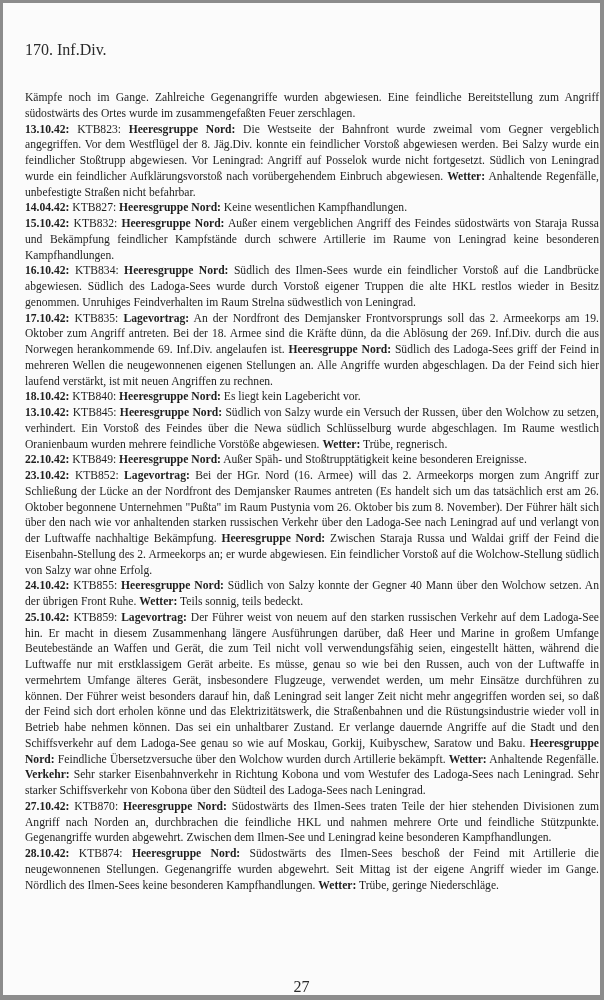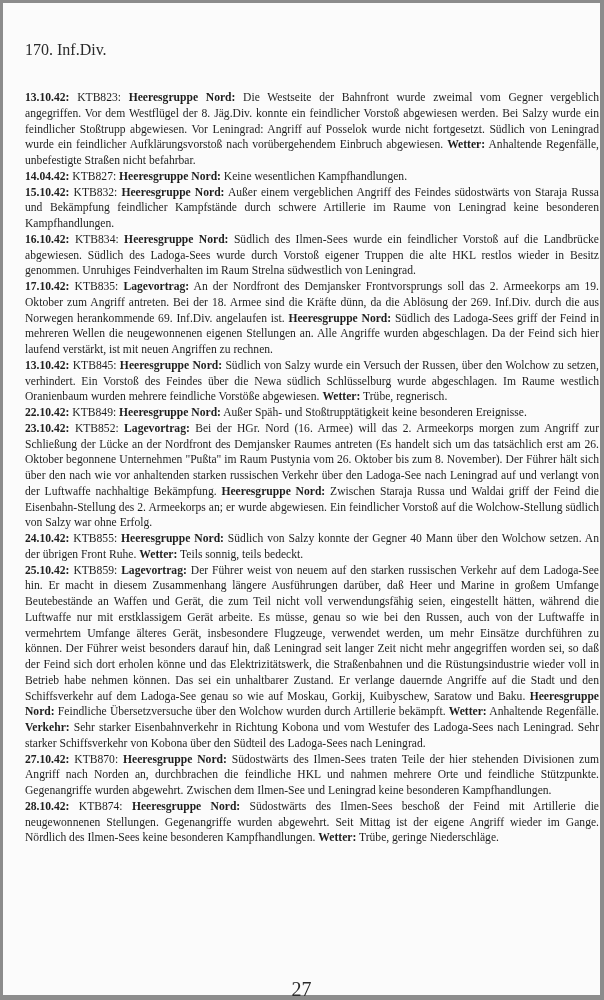--- a/index.html
+++ b/index.html
@@ -31,37 +31,39 @@
     font-size: 11.6px;
     line-height: 15.75px;
     text-align: justify;
   }
   .body-text p { margin: 0; }
   .entry b { font-weight: bold; }
   .page-number {
     position: absolute;
     left: 0; right: 0; top: 975px;
     text-align: center;
-    font-size: 20px;
+    font-size: 16px;
     color: #2a2a2a;
   }
 </style>
 </head>
 <body>
 
 <div class="page">
   <div class="header">170. Inf.Div.</div>
 
   <div class="body-text">
+    <p>Kämpfe noch im Gange. Zahlreiche Gegenangriffe wurden abgewiesen. Eine feindliche Bereitstellung zum Angriff südostwärts des Ortes wurde im zusammengefaßten Feuer zerschlagen.</p>
     <div id="entries">
         <p class="entry"><b>13.10.42:</b> <span>KTB823:</span> <b>Heeresgruppe Nord:</b> <span>Die Westseite der Bahnfront wurde zweimal vom Gegner vergeblich angegriffen. Vor dem Westflügel der 8. Jäg.Div. konnte ein feindlicher Vorstoß abgewiesen werden. Bei Salzy wurde ein feindlicher Stoßtrupp abgewiesen. Vor Leningrad: Angriff auf Posselok wurde nicht fortgesetzt. Südlich von Leningrad wurde ein feindlicher Aufklärungsvorstoß nach vorübergehendem Einbruch abgewiesen.</span> <b>Wetter:</b> <span>Anhaltende Regenfälle, unbefestigte Straßen nicht befahrbar.</span></p>
         <p class="entry"><b>14.04.42:</b> <span>KTB827:</span> <b>Heeresgruppe Nord:</b> <span>Keine wesentlichen Kampfhandlungen.</span></p>
         <p class="entry"><b>15.10.42:</b> <span>KTB832:</span> <b>Heeresgruppe Nord:</b> <span>Außer einem vergeblichen Angriff des Feindes südostwärts von Staraja Russa und Bekämpfung feindlicher Kampfstände durch schwere Artillerie im Raume von Leningrad keine besonderen Kampfhandlungen.</span></p>
         <p class="entry"><b>16.10.42:</b> <span>KTB834:</span> <b>Heeresgruppe Nord:</b> <span>Südlich des Ilmen-Sees wurde ein feindlicher Vorstoß auf die Landbrücke abgewiesen. Südlich des Ladoga-Sees wurde durch Vorstoß eigener Truppen die alte HKL restlos wieder in Besitz genommen. Unruhiges Feindverhalten im Raum Strelna südwestlich von Leningrad.</span></p>
         <p class="entry"><b>17.10.42:</b> <span>KTB835:</span> <b>Lagevortrag:</b> <span>An der Nordfront des Demjansker Frontvorsprungs soll das 2. Armeekorps am 19. Oktober zum Angriff antreten. Bei der 18. Armee sind die Kräfte dünn, da die Ablösung der 269. Inf.Div. durch die aus Norwegen herankommende 69. Inf.Div. angelaufen ist.</span> <b>Heeresgruppe Nord:</b> <span>Südlich des Ladoga-Sees griff der Feind in mehreren Wellen die neugewonnenen eigenen Stellungen an. Alle Angriffe wurden abgeschlagen. Da der Feind sich hier laufend verstärkt, ist mit neuen Angriffen zu rechnen.</span></p>
+        <p class="entry"><b>18.10.42:</b> <span>KTB840:</span> <b>Heeresgruppe Nord:</b> <span>Es liegt kein Lagebericht vor.</span></p>
         <p class="entry"><b>13.10.42:</b> <span>KTB845:</span> <b>Heeresgruppe Nord:</b> <span>Südlich von Salzy wurde ein Versuch der Russen, über den Wolchow zu setzen, verhindert. Ein Vorstoß des Feindes über die Newa südlich Schlüsselburg wurde abgeschlagen. Im Raume westlich Oranienbaum wurden mehrere feindliche Vorstöße abgewiesen.</span> <b>Wetter:</b> <span>Trübe, regnerisch.</span></p>
         <p class="entry"><b>22.10.42:</b> <span>KTB849:</span> <b>Heeresgruppe Nord:</b> <span>Außer Späh- und Stoßtrupptätigkeit keine besonderen Ereignisse.</span></p>
         <p class="entry"><b>23.10.42:</b> <span>KTB852:</span> <b>Lagevortrag:</b> <span>Bei der HGr. Nord (16. Armee) will das 2. Armeekorps morgen zum Angriff zur Schließung der Lücke an der Nordfront des Demjansker Raumes antreten (Es handelt sich um das tatsächlich erst am 26. Oktober begonnene Unternehmen "Pußta" im Raum Pustynia vom 26. Oktober bis zum 8. November). Der Führer hält sich über den nach wie vor anhaltenden starken russischen Verkehr über den Ladoga-See nach Leningrad auf und verlangt von der Luftwaffe nachhaltige Bekämpfung.</span> <b>Heeresgruppe Nord:</b> <span>Zwischen Staraja Russa und Waldai griff der Feind die Eisenbahn-Stellung des 2. Armeekorps an; er wurde abgewiesen. Ein feindlicher Vorstoß auf die Wolchow-Stellung südlich von Salzy war ohne Erfolg.</span></p>
         <p class="entry"><b>24.10.42:</b> <span>KTB855:</span> <b>Heeresgruppe Nord:</b> <span>Südlich von Salzy konnte der Gegner 40 Mann über den Wolchow setzen. An der übrigen Front Ruhe.</span> <b>Wetter:</b> <span>Teils sonnig, teils bedeckt.</span></p>
         <p class="entry"><b>25.10.42:</b> <span>KTB859:</span> <b>Lagevortrag:</b> <span>Der Führer weist von neuem auf den starken russischen Verkehr auf dem Ladoga-See hin. Er macht in diesem Zusammenhang längere Ausführungen darüber, daß Heer und Marine in großem Umfange Beutebestände an Waffen und Gerät, die zum Teil nicht voll verwendungsfähig seien, eingestellt hätten, während die Luftwaffe nur mit erstklassigem Gerät arbeite. Es müsse, genau so wie bei den Russen, auch von der Luftwaffe in vermehrtem Umfange älteres Gerät, insbesondere Flugzeuge, verwendet werden, um mehr Einsätze durchführen zu können. Der Führer weist besonders darauf hin, daß Leningrad seit langer Zeit nicht mehr angegriffen worden sei, so daß der Feind sich dort erholen könne und das Elektrizitätswerk, die Straßenbahnen und die Rüstungsindustrie wieder voll in Betrieb habe nehmen können. Das sei ein unhaltbarer Zustand. Er verlange dauernde Angriffe auf die Stadt und den Schiffsverkehr auf dem Ladoga-See genau so wie auf Moskau, Gorkij, Kuibyschew, Saratow und Baku.</span> <b>Heeresgruppe Nord:</b> <span>Feindliche Übersetzversuche über den Wolchow wurden durch Artillerie bekämpft.</span> <b>Wetter:</b> <span>Anhaltende Regenfälle.</span> <b>Verkehr:</b> <span>Sehr starker Eisenbahnverkehr in Richtung Kobona und vom Westufer des Ladoga-Sees nach Leningrad. Sehr starker Schiffsverkehr von Kobona über den Südteil des Ladoga-Sees nach Leningrad.</span></p>
         <p class="entry"><b>27.10.42:</b> <span>KTB870:</span> <b>Heeresgruppe Nord:</b> <span>Südostwärts des Ilmen-Sees traten Teile der hier stehenden Divisionen zum Angriff nach Norden an, durchbrachen die feindliche HKL und nahmen mehrere Orte und feindliche Stützpunkte. Gegenangriffe wurden abgewehrt. Zwischen dem Ilmen-See und Leningrad keine besonderen Kampfhandlungen.</span></p>
         <p class="entry"><b>28.10.42:</b> <span>KTB874:</span> <b>Heeresgruppe Nord:</b> <span>Südostwärts des Ilmen-Sees beschoß der Feind mit Artillerie die neugewonnenen Stellungen. Gegenangriffe wurden abgewehrt. Seit Mittag ist der eigene Angriff wieder im Gange. Nördlich des Ilmen-Sees keine besonderen Kampfhandlungen.</span> <b>Wetter:</b> <span>Trübe, geringe Niederschläge.</span></p>
       </div>
   </div>
 

